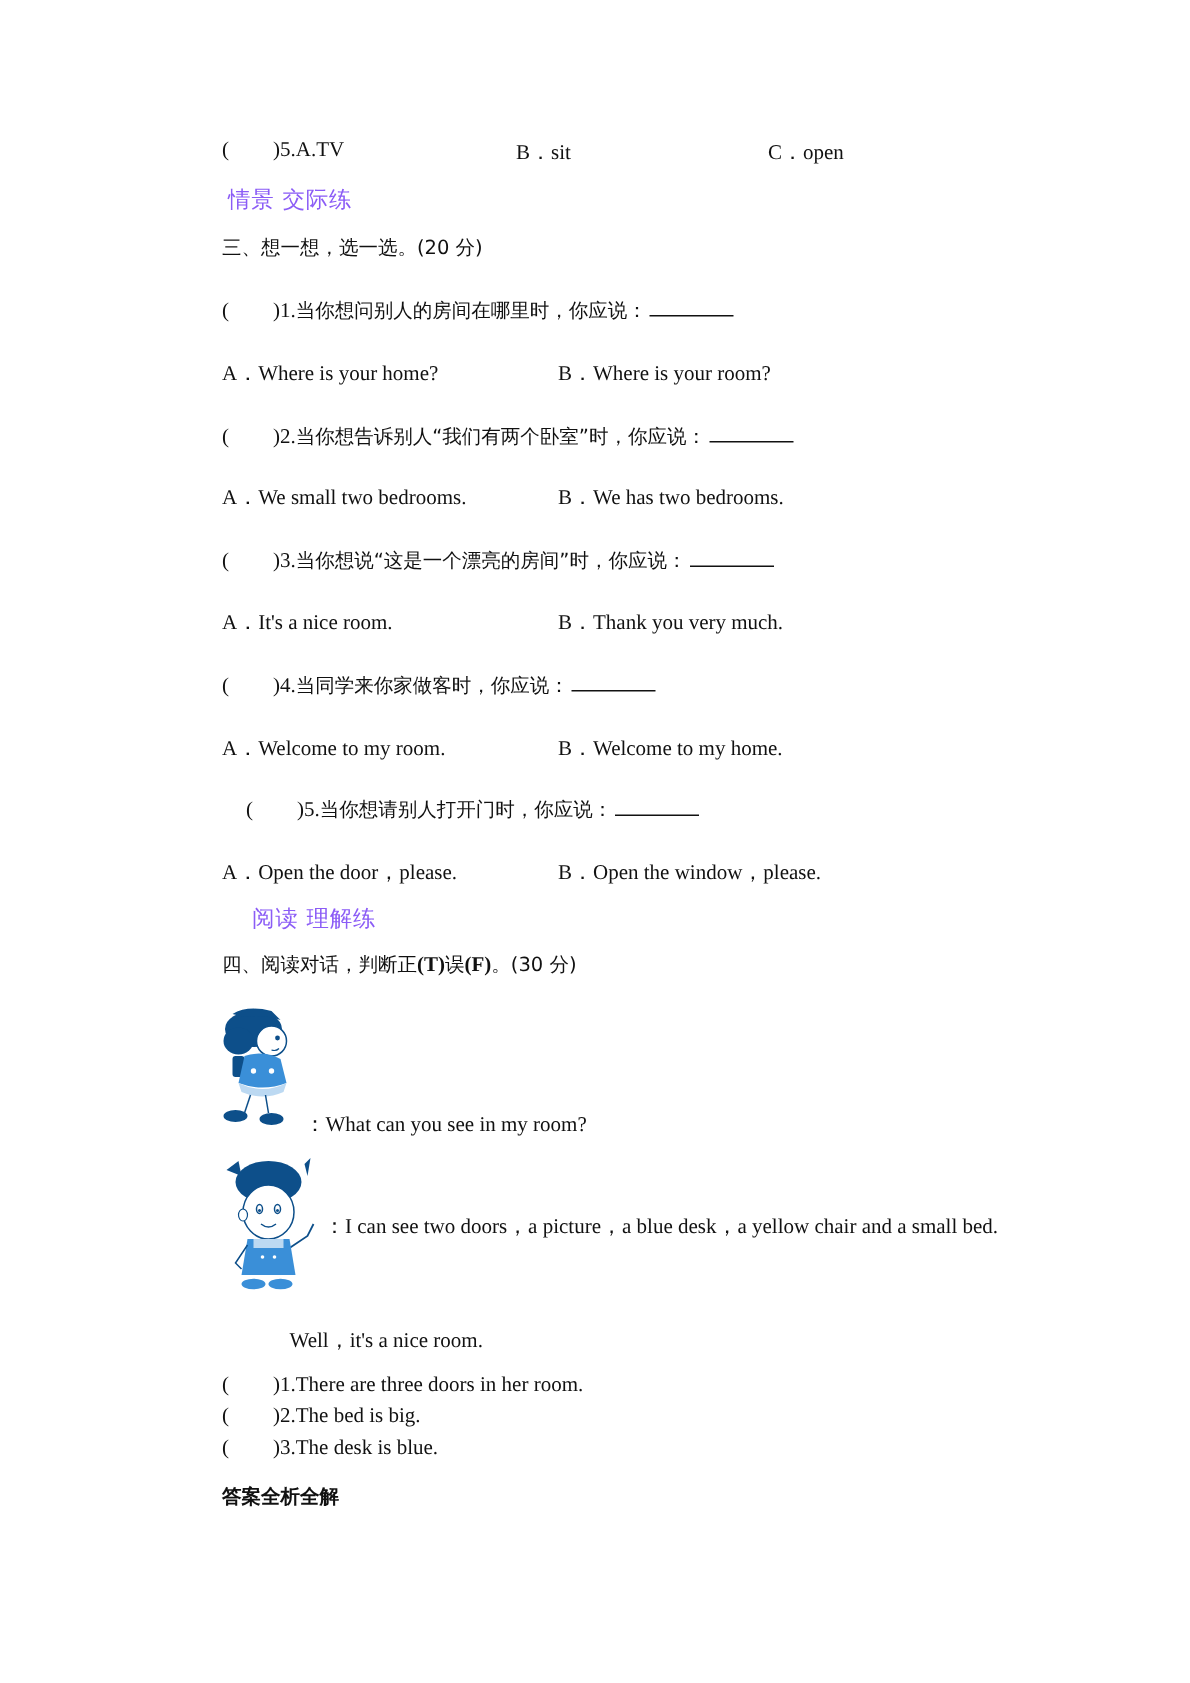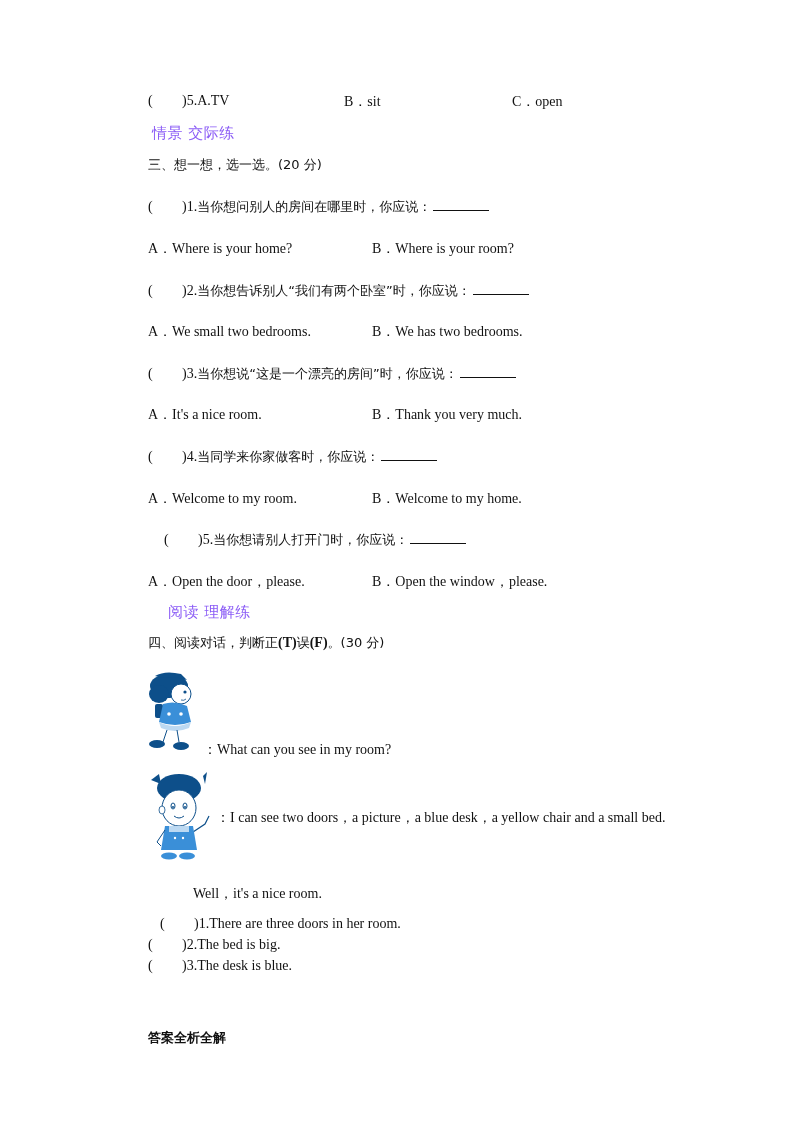--- a/index.html
+++ b/index.html
@@ -121,23 +121,23 @@
     <path d="M18 60 L10 72 L14 76" stroke="#0d4f8a" stroke-width="1" fill="none"></path>
 
     <ellipse cx="22" cy="86" rx="8" ry="3.5" fill="#3a8fd8"></ellipse>
     <ellipse cx="40" cy="86" rx="8" ry="3.5" fill="#3a8fd8"></ellipse>
   </svg>
 </div>
 <div class="abs en" style="left:216px; top:809px;">：I can see two doors，a picture，a blue desk，a yellow chair and a small bed.</div>
 
 <div class="abs en" style="left:148px; top:885px;margin-left:45px;">Well，it's a nice room.</div>
 
-<div class="abs en" style="left:148px; top:916px;margin-left:12px;">
+<div class="abs en" style="left:148px; top:916px;">
   <span class="paren">(</span><span>)</span><span>1.</span><span>There are three doors in her room.</span>
 </div>
 <div class="abs en" style="left:148px; top:937px;">
   <span class="paren">(</span><span>)</span><span>2.</span><span>The bed is big.</span>
 </div>
 <div class="abs en" style="left:148px; top:958px;">
   <span class="paren">(</span><span>)</span><span>3.</span><span>The desk is blue.</span>
 </div>
 
-<div class="abs part-head bold" style="left:148px; top:989px; font-size:13px;margin-top:40px;">答案全析全解</div>
+<div class="abs part-head bold" style="left:148px; top:989px; font-size:13px;">答案全析全解</div>
 
 </body></html>

